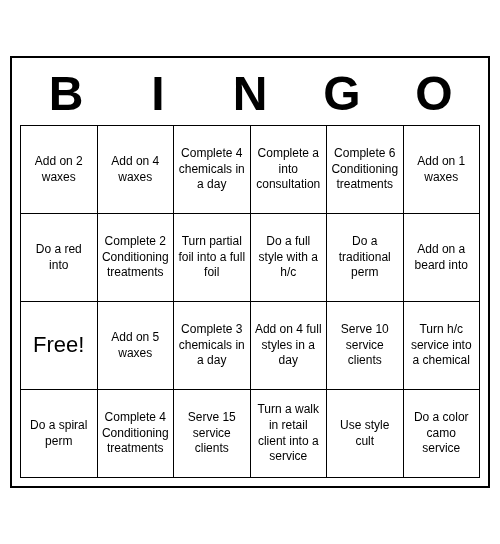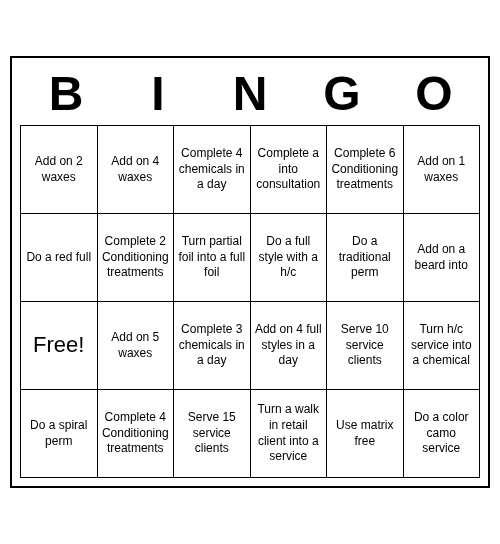--- a/index.html
+++ b/index.html
@@ -64,32 +64,32 @@
     <span class="bingo-letter">G</span>
     <span class="bingo-letter">O</span>
   </div>
   <div class="bingo-grid">
   <div class="bingo-cell">Add on 2 waxes</div>
       <div class="bingo-cell">Add on 4 waxes</div>
       <div class="bingo-cell">Complete 4 chemicals in a day</div>
       <div class="bingo-cell">Complete a into consultation</div>
       <div class="bingo-cell">Complete 6 Conditioning treatments</div>
       <div class="bingo-cell">Add on 1 waxes</div>
-      <div class="bingo-cell">Do a red full</div>
+      <div class="bingo-cell">Do a red into</div>
       <div class="bingo-cell">Complete 2 Conditioning treatments</div>
       <div class="bingo-cell">Turn partial foil into a full foil</div>
       <div class="bingo-cell">Do a full style with a h/c</div>
       <div class="bingo-cell">Do a traditional perm</div>
       <div class="bingo-cell">Add on a beard into</div>
       <div class="bingo-cell free">Free!</div>
       <div class="bingo-cell">Add on 5 waxes</div>
       <div class="bingo-cell">Complete 3 chemicals in a day</div>
       <div class="bingo-cell">Add on 4 full styles in a day</div>
       <div class="bingo-cell">Serve 10 service clients</div>
       <div class="bingo-cell">Turn h/c service into a chemical</div>
       <div class="bingo-cell">Do a spiral perm</div>
       <div class="bingo-cell">Complete 4 Conditioning treatments</div>
       <div class="bingo-cell">Serve 15 service clients</div>
       <div class="bingo-cell">Turn a walk in retail client into a service</div>
-      <div class="bingo-cell">Use matrix free</div>
+      <div class="bingo-cell">Use style cult</div>
       <div class="bingo-cell">Do a color camo service</div>
     </div>
 </div>
 
 </body></html>

